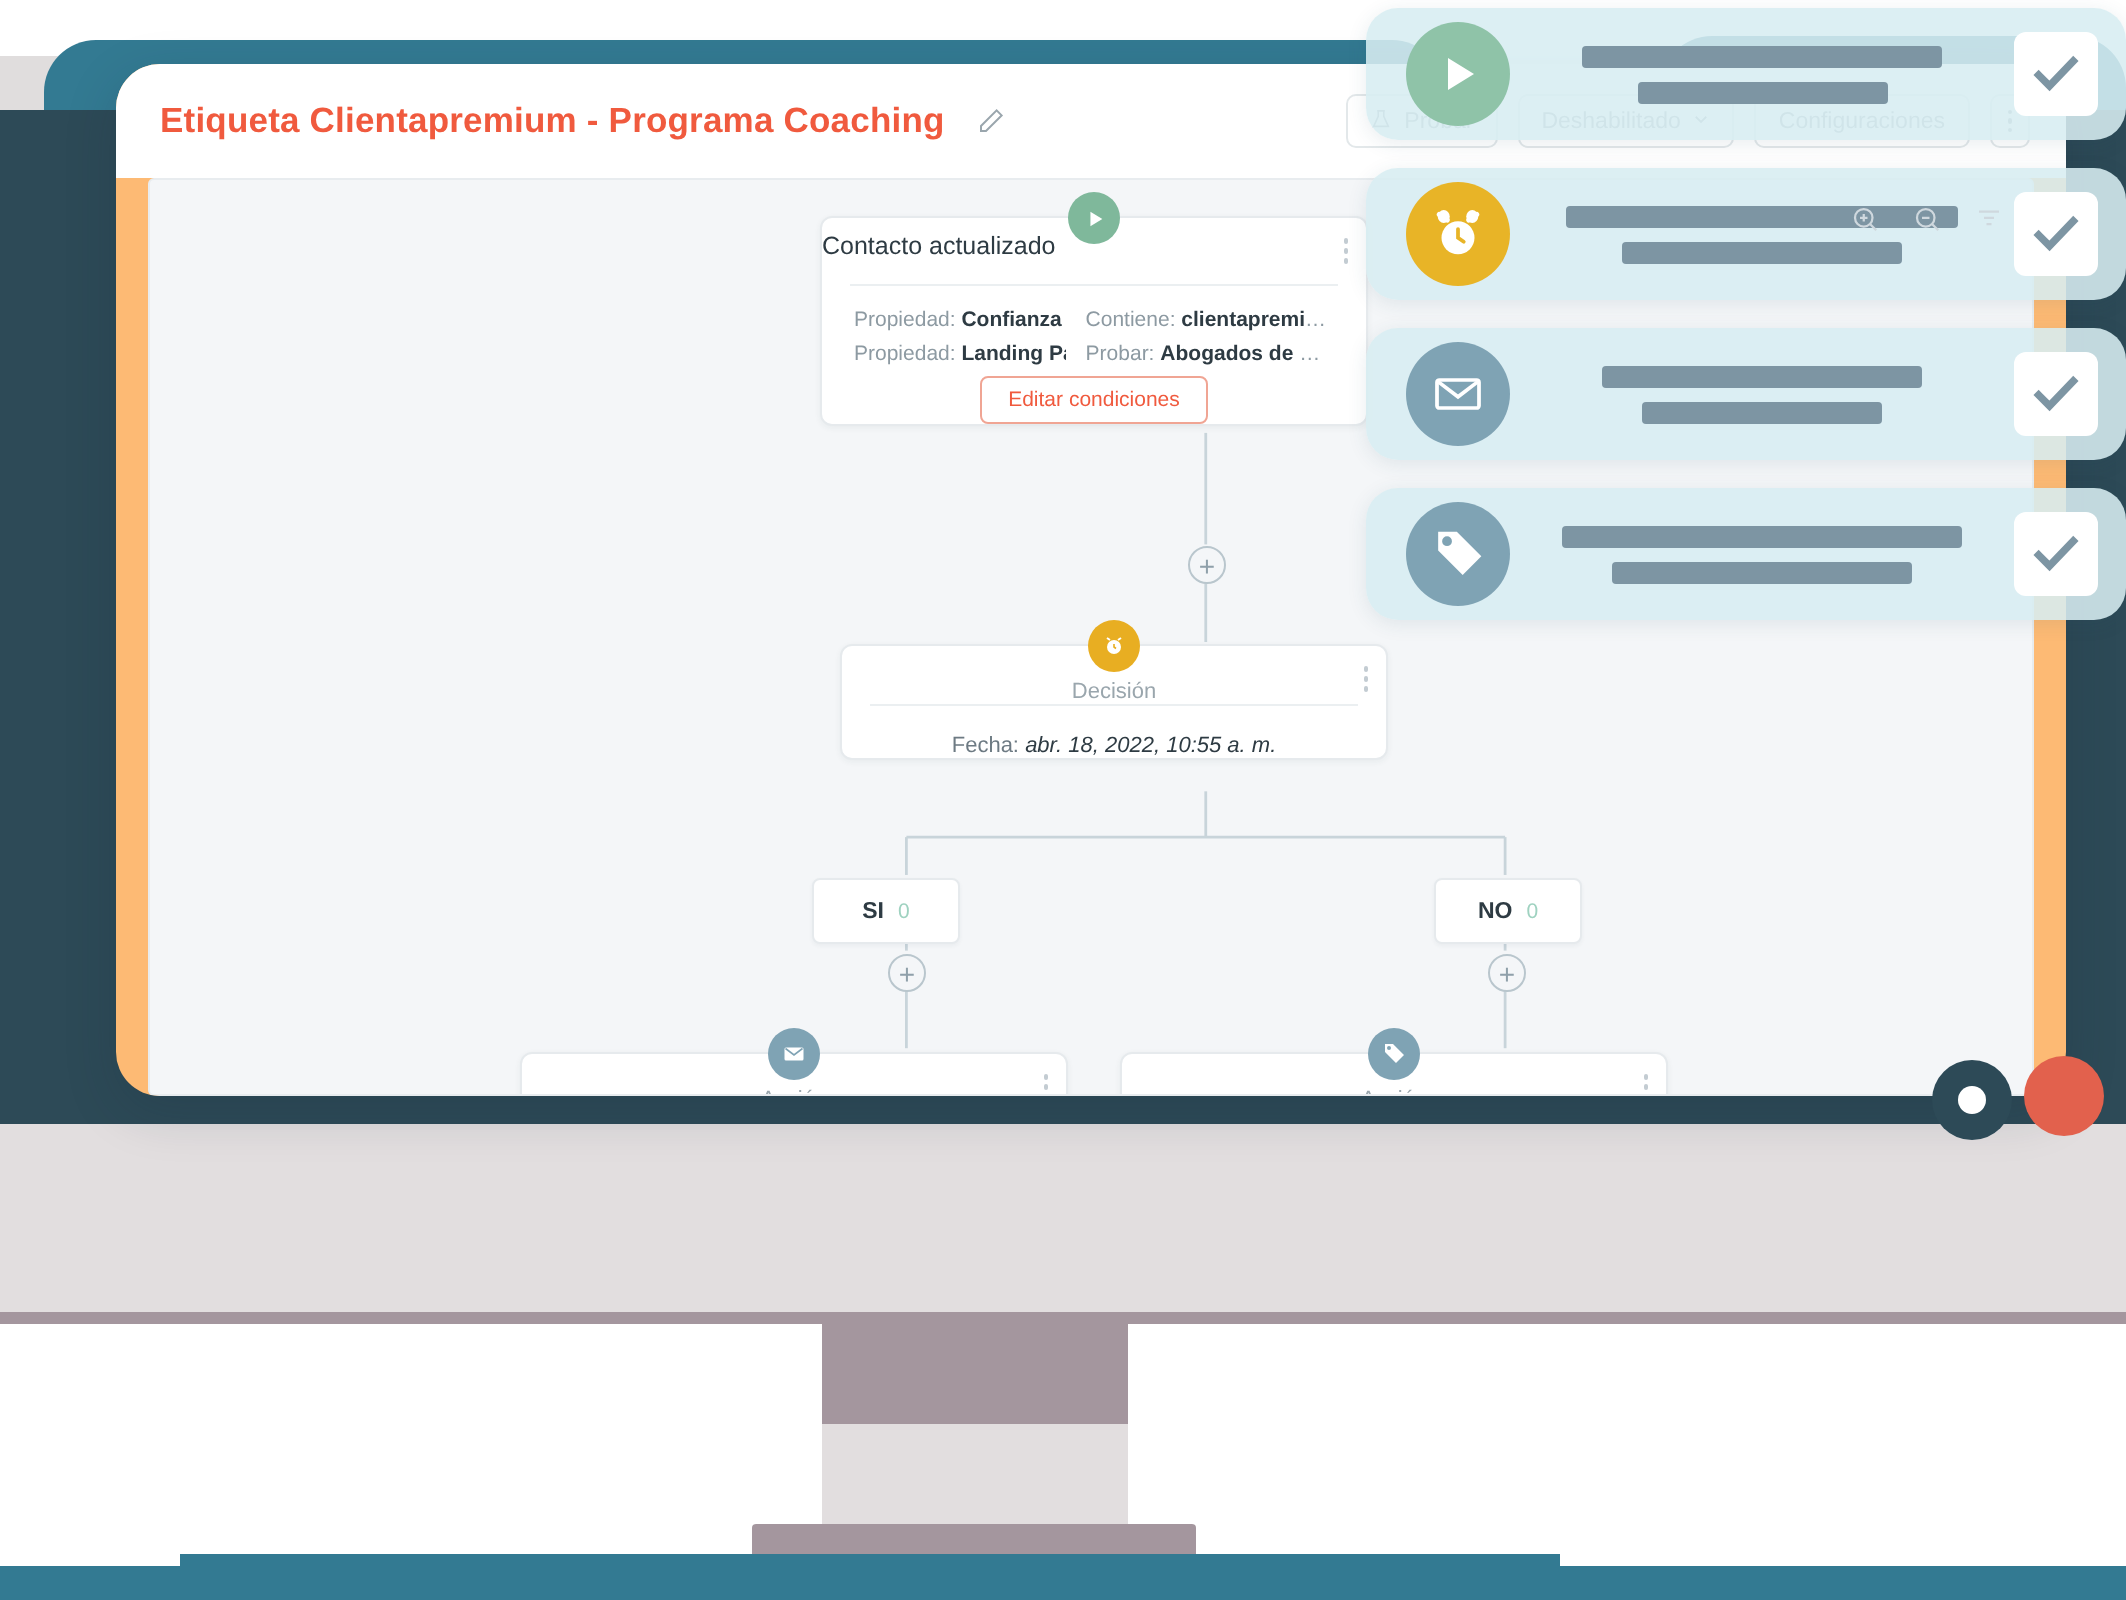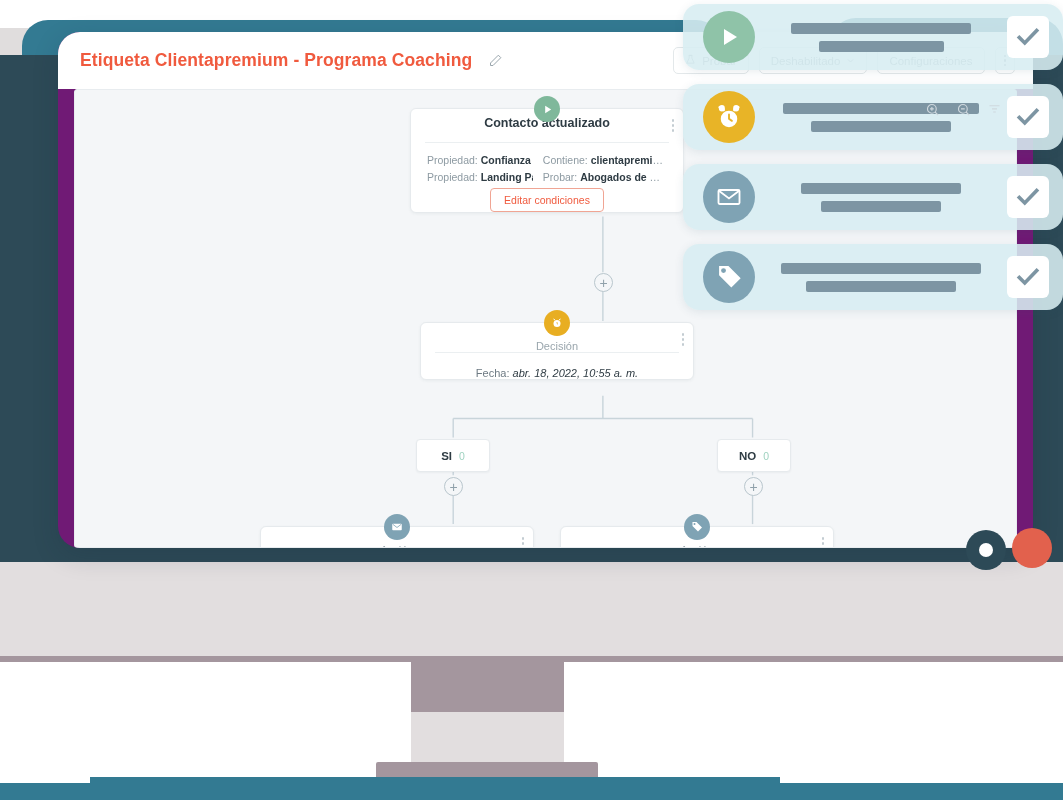--- a/index.html
+++ b/index.html
@@ -66,21 +66,21 @@
   }
   .desk-shadow::before {
     content: ""; position: absolute; left: 90px; top: -6px;
     width: 690px; height: 8px; background: #337a92;
   }
 
   
   .app-window {
     position: absolute; left: 58px; top: 32px;
     width: 975px; height: 516px;
-    background: #701a75;
+    background: #fdba74;
     border-radius: 22px;
     box-shadow: 0 8px 26px rgba(20,40,55,.18);
     overflow: hidden;
   }
   .app-header {
     height: 57px; display: flex; align-items: center;
     padding: 0 18px 0 22px; gap: 10px;
     background: #ffffff;
   }
   .app-title {
@@ -136,22 +136,22 @@
   .node-kebab {
     position: absolute; right: 9px; top: 10px;
     display: flex; flex-direction: column; gap: 2.5px; align-items: center;
   }
   .node-kebab i { width: 2.5px; height: 2.5px; border-radius: 50%; background: #c3ccd2; display: block; }
   .node-type {
     text-align: center; color: #9aa6ad; font-size: 11px;
     padding-top: 17px;
   }
   .node-title {
-    text-align: center; color: #2e3b43; font-size: 12.5px;
-    font-weight: bold; padding: 7px 0 12px;
+    color: #2e3b43; font-size: 12.5px;
+    font-weight: normal; padding: 7px 0 12px;
   }
   .node-sep { height: 1px; background: #ebeff1; margin: 0 14px; }
   .node-body { padding: 11px 16px 0; }
   .cond-row {
     display: flex; font-size: 10.5px; color: #8d9aa2;
     margin-bottom: 5px; gap: 10px;
   }
   .cond-left { width: 46%; white-space: nowrap; overflow: hidden; }
   .cond-right { width: 54%; white-space: nowrap; overflow: hidden; text-overflow: ellipsis; }
   .cond-row b { color: #2e3b43; font-weight: bold; }
@@ -381,21 +381,21 @@
               <i></i>
             </div>
           <div class="node-type">Decisión</div>
           <div class="node-sep"></div>
           <div class="node-meta">
             <span>Fecha:</span>
             <b>abr. 18, 2022, 10:55 a. m.</b>
           </div>
         </div>
 
-        <div class="branch-box" style="left:341px; top:349px;">
+        <div class="branch-box" style="left:331px; top:349px;">
           <span class="branch-label">SI</span>
           <span class="branch-count">0</span>
         </div>
         <div class="plus-btn" style="left:369px; top:387px;">+</div>
 
         <div class="branch-box" style="left:642px; top:349px;">
           <span class="branch-label">NO</span>
           <span class="branch-count">0</span>
         </div>
         <div class="plus-btn" style="left:669px; top:387px;">+</div>

